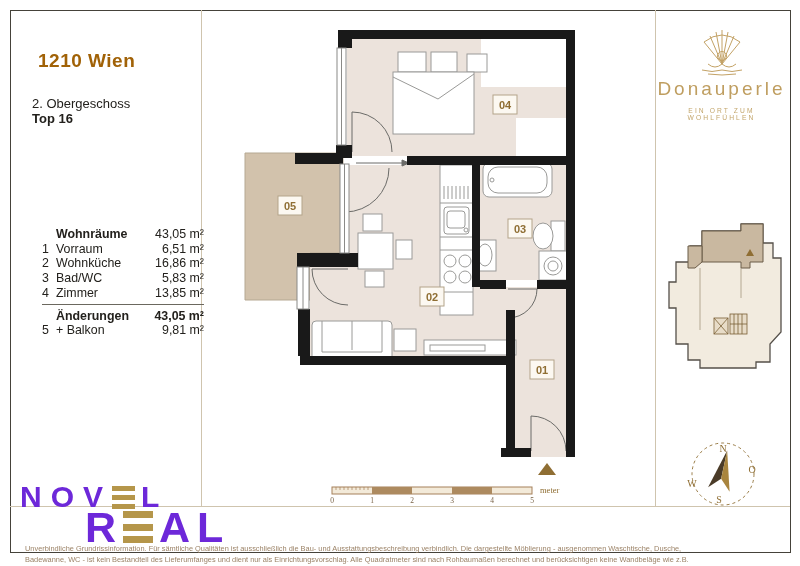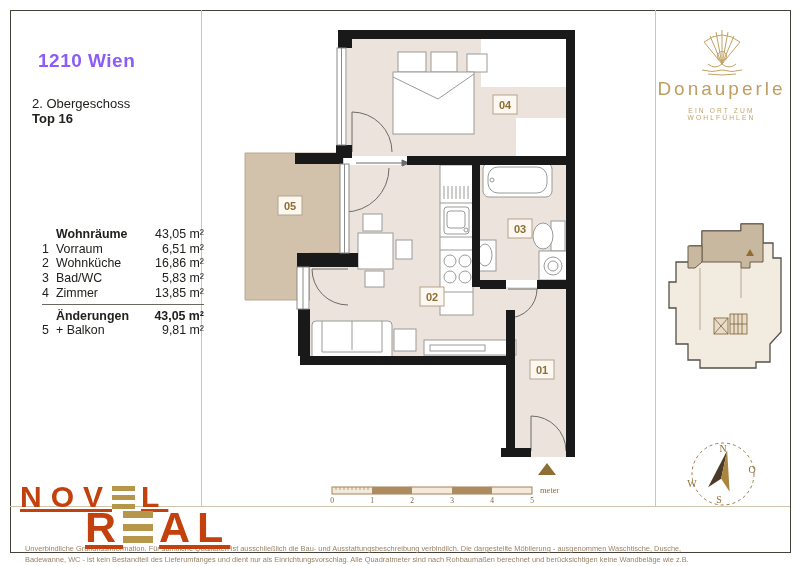--- a/index.html
+++ b/index.html
@@ -4,41 +4,41 @@
 <style>
   html,body{margin:0;padding:0;background:#fff;}
   #page{position:relative;width:800px;height:566px;background:#fff;overflow:hidden;
         font-family:"Liberation Sans", sans-serif;color:#23211d;}
   .abs{position:absolute;}
   
   #outer-border{left:10px;top:10px;width:779px;height:541px;border:1px solid #45423a;}
   .vdivider{top:10px;width:1px;height:496px;background:#cfc4ae;}
   #hdivider{left:10px;top:506px;width:780px;height:1px;background:#cfc4ae;}
   
-  #district{left:38px;top:50px;font-size:19px;font-weight:bold;color:#8b5cf6;letter-spacing:.5px;}
+  #district{left:38px;top:50px;font-size:19px;font-weight:bold;color:#a16207;letter-spacing:.5px;}
   #floor-line{left:32px;top:96px;font-size:13px;}
   #unit-line{left:32px;top:111px;font-size:13px;font-weight:bold;}
   #area-table{left:42px;top:227px;width:162px;font-size:12.4px;line-height:14.7px;}
   .trow{display:grid;grid-template-columns:14px 1fr auto;}
   .trow .num{text-align:left;}
   .trow .val{text-align:center;margin-left:24px;}
   .trow.grp .lbl{font-weight:bold;}
   .trule{border-top:1.4px solid #6b685f;margin:3px 0 4px 0;}
   .trow.total .lbl,.trow.total .val{font-weight:bold;}
   
   #brand-name{left:653px;top:78px;width:137px;text-align:center;font-size:19px;
               letter-spacing:3px;color:#bf9e60;}
   #brand-tagline{left:653px;top:107px;width:137px;text-align:center;font-size:6.7px;
               letter-spacing:2.1px;color:#c3a66c;}
   
   #disclaimer{left:25px;top:515px;width:620px;font-size:7.4px;line-height:11px;
               color:#9b8266;z-index:1;margin-top:28px;}
   #disclaimer div{white-space:nowrap;}
   
-  #novelreal{left:20px;top:483px;z-index:2;color:#c2410c;font-weight:bold;text-decoration:underline;}
+  #novelreal{left:20px;top:483px;z-index:2;color:#6d28d9;font-weight:bold;}
   #nr-line1{display:flex;align-items:center;font-size:30px;letter-spacing:9px;height:28px;}
   #nr-line2{display:flex;align-items:center;font-size:43px;letter-spacing:7px;height:40px;
             margin-left:65px;margin-top:-4px;}
   .ebar{display:inline-flex;flex-direction:column;justify-content:space-between;margin:0 6px 0 0;}
   #nr-line1 .ebar{width:23px;height:23px;}
   #nr-line2 .ebar{width:30px;height:32px;}
   .ebar i{display:block;width:100%;background:#b5964a;}
   #nr-line1 .ebar i{height:5px;}
   #nr-line2 .ebar i{height:7px;}
 </style>

